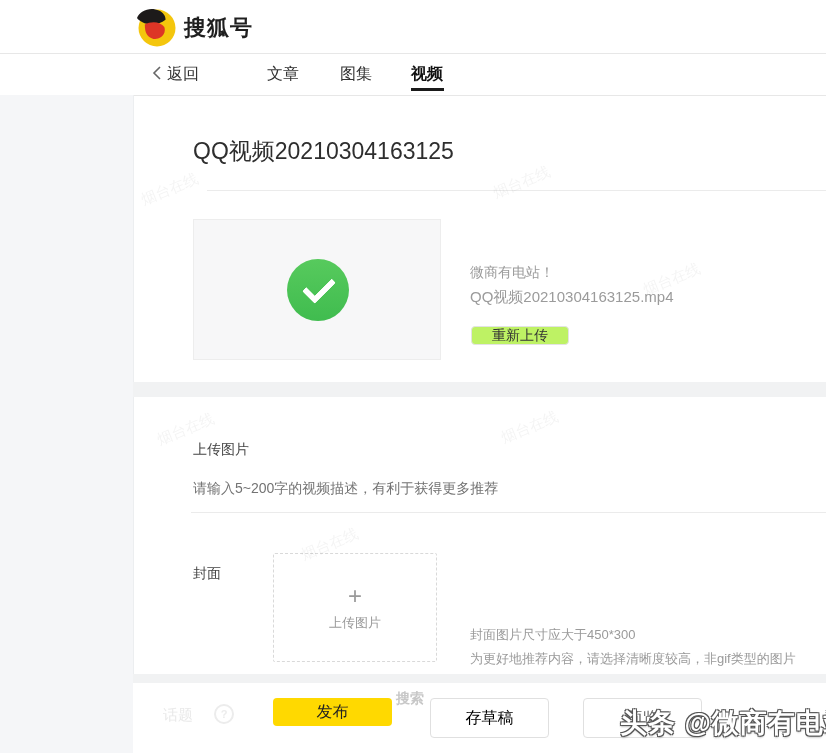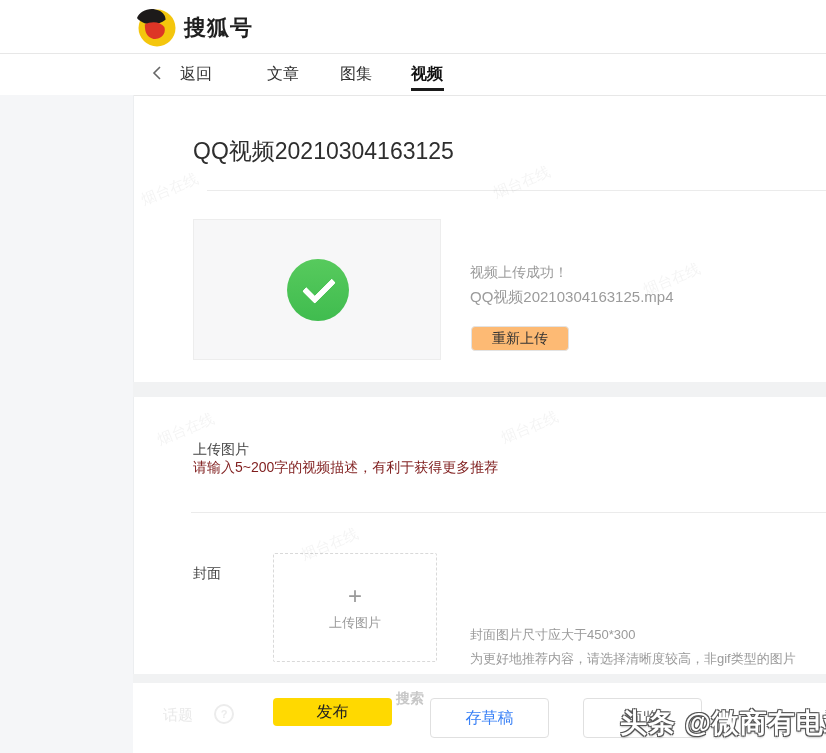--- a/index.html
+++ b/index.html
@@ -10,68 +10,68 @@
     color:#333;
   }
 
   
   .header{position:absolute;left:0;top:0;width:826px;height:53px;background:#fff;border-bottom:1px solid #e7e7e7;}
   .logo{position:absolute;left:136px;top:7px;width:40px;height:40px;}
   .brand{position:absolute;left:184px;top:13px;font-size:22px;font-weight:bold;color:#1f1f1f;letter-spacing:1px;}
 
   
   .nav{position:absolute;left:0;top:54px;width:826px;height:41px;background:#fff;border-bottom:1px solid #e7e7e7;}
-  .back{position:absolute;left:152px;top:10px;font-size:16px;color:#333;cursor:pointer;display:flex;align-items:center;gap:19px;}
+  .back{position:absolute;left:152px;top:10px;font-size:16px;color:#333;cursor:pointer;display:flex;align-items:center;gap:6px;}
   .tab{position:absolute;top:10px;font-size:16px;color:#333;cursor:pointer;}
   .tab-0{left:267px;}
   .tab-1{left:340px;}
   .tab-2{left:411px;font-weight:bold;color:#111;}
   .tab-underline{position:absolute;left:411px;top:34px;width:33px;height:3px;background:#1a1a1a;}
 
   
   .left-rail{position:absolute;left:0;top:95px;width:133px;height:658px;background:#f5f6f8;border-right:1px solid #eceef0;}
 
   
   .page-title{position:absolute;left:193px;top:136px;font-size:23px;color:#2e2e2e;}
   .title-divider{position:absolute;left:207px;right:0;top:190px;height:1px;background:#ebebeb;}
   .preview-box{position:absolute;left:193px;top:219px;width:248px;height:141px;background:#f7f7f8;border:1px solid #ededed;box-sizing:border-box;}
   .check-circle{position:absolute;left:287px;top:259px;width:62px;height:62px;border-radius:50%;
     background:linear-gradient(180deg,#57ca5d 0%,#40bc4f 100%);}
   .check-mark{position:absolute;left:17px;top:19px;width:24px;height:12px;
     border-left:6px solid #fff;border-bottom:6px solid #fff;transform:rotate(-45deg);border-radius:2px;}
   .status-text{position:absolute;left:470px;top:264px;font-size:14px;color:#9b9b9b;}
   .filename-text{position:absolute;left:470px;top:288px;font-size:15px;color:#9b9b9b;}
   .btn{box-sizing:border-box;display:flex;align-items:center;justify-content:center;cursor:pointer;border-radius:4px;}
-  .btn-reupload{position:absolute;left:471px;top:326px;width:98px;height:25px;background:#fdba74;border:1px solid #e3e3e3;font-size:14px;color:#333;}
+  .btn-reupload{position:absolute;left:471px;top:326px;width:98px;height:19px;background:#bef264;border:1px solid #e3e3e3;font-size:14px;color:#333;}
 
   
   .band1{position:absolute;left:133px;right:0;top:382px;height:15px;background:#f1f2f3;}
   .band2{position:absolute;left:133px;right:0;top:674px;height:9px;background:#f1f2f3;}
 
   
   .desc-label{position:absolute;left:193px;top:441px;font-size:14px;color:#444;}
-  .desc-placeholder{position:absolute;left:193px;top:459px;font-size:14px;color:#7f1d1d;cursor:text;}
+  .desc-placeholder{position:absolute;left:193px;top:480px;font-size:14px;color:#737373;cursor:text;}
   .desc-divider{position:absolute;left:191px;right:0;top:512px;height:1px;background:#ebebeb;}
   .cover-label{position:absolute;left:193px;top:565px;font-size:14px;color:#444;}
   .cover-uploader{position:absolute;left:273px;top:553px;width:164px;height:109px;background:#fff;
     border:1px dashed #d9d9d9;border-radius:2px;box-sizing:border-box;cursor:pointer;
     display:flex;flex-direction:column;align-items:center;justify-content:center;gap:6px;}
   .plus-glyph{font-size:24px;color:#9a9a9a;line-height:1;font-weight:300;}
   .upload-text{font-size:13px;color:#999;}
   .cover-hint1{position:absolute;left:470px;top:626px;font-size:13px;color:#9a9a9a;}
   .cover-hint2{position:absolute;left:470px;top:650px;font-size:13px;color:#9a9a9a;}
 
   
   .footer{position:absolute;left:133px;right:0;top:683px;height:70px;background:#fff;}
   .topic-label{position:absolute;left:163px;top:706px;font-size:15px;color:#e9e9e9;}
   .help-circle{position:absolute;left:214px;top:704px;width:16px;height:16px;border:2px solid #ececec;border-radius:50%;
     display:flex;align-items:center;justify-content:center;font-size:11px;color:#ececec;font-weight:bold;cursor:pointer;}
   .search-remnant{position:absolute;left:396px;top:690px;font-size:14px;color:#c7c7c7;font-weight:bold;}
   .btn-publish{position:absolute;left:273px;top:698px;width:119px;height:28px;background:#ffd900;border:none;font-size:16px;color:#222;z-index:3;}
-  .btn-draft{position:absolute;left:430px;top:698px;width:119px;height:40px;background:#fff;border:1px solid #e0e0e0;font-size:16px;color:#3b82f6;z-index:3;}
+  .btn-draft{position:absolute;left:430px;top:698px;width:119px;height:40px;background:#fff;border:1px solid #e0e0e0;font-size:16px;color:#000000;z-index:3;}
   .btn-preview{position:absolute;left:583px;top:698px;width:119px;height:40px;background:#fff;border:1px solid #e0e0e0;font-size:16px;color:#666;z-index:2;}
 
   
   .wm{position:absolute;font-size:15px;color:rgba(60,60,60,0.06);transform:rotate(-22deg);white-space:nowrap;z-index:5;pointer-events:none;}
   .wm1{left:140px;top:180px;}
   .wm2{left:492px;top:173px;}
   .wm3{left:642px;top:270px;}
   .wm4{left:156px;top:420px;}
   .wm5{left:500px;top:418px;}
   .wm6{left:300px;top:535px;}
@@ -113,21 +113,21 @@
 <div class="left-rail"></div>
 
 <div class="page-title">QQ视频20210304163125</div>
 <div class="title-divider"></div>
 
 <div class="preview-box"></div>
 <div class="check-circle">
   <div class="check-mark"></div>
 </div>
 
-<div class="status-text">视频上传成功！</div>
+<div class="status-text">微商有电站！</div>
 <div class="filename-text">QQ视频20210304163125.mp4</div>
 <div class="btn btn-reupload">重新上传</div>
 
 <div class="band1"></div>
 
 <div class="desc-label">上传图片</div>
 <div class="desc-placeholder">请输入5~200字的视频描述，有利于获得更多推荐</div>
 <div class="desc-divider"></div>
 
 <div class="cover-label">封面</div>

